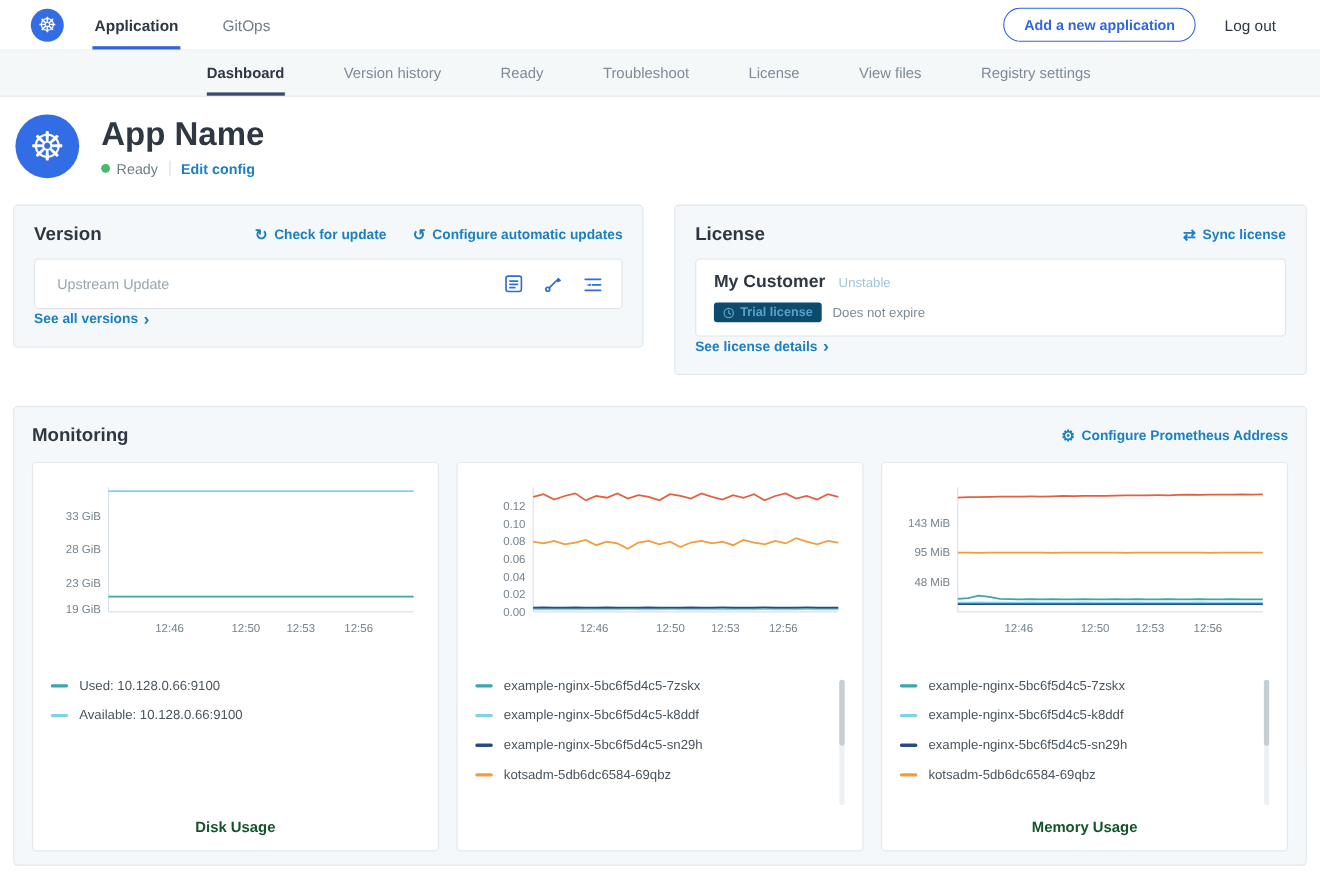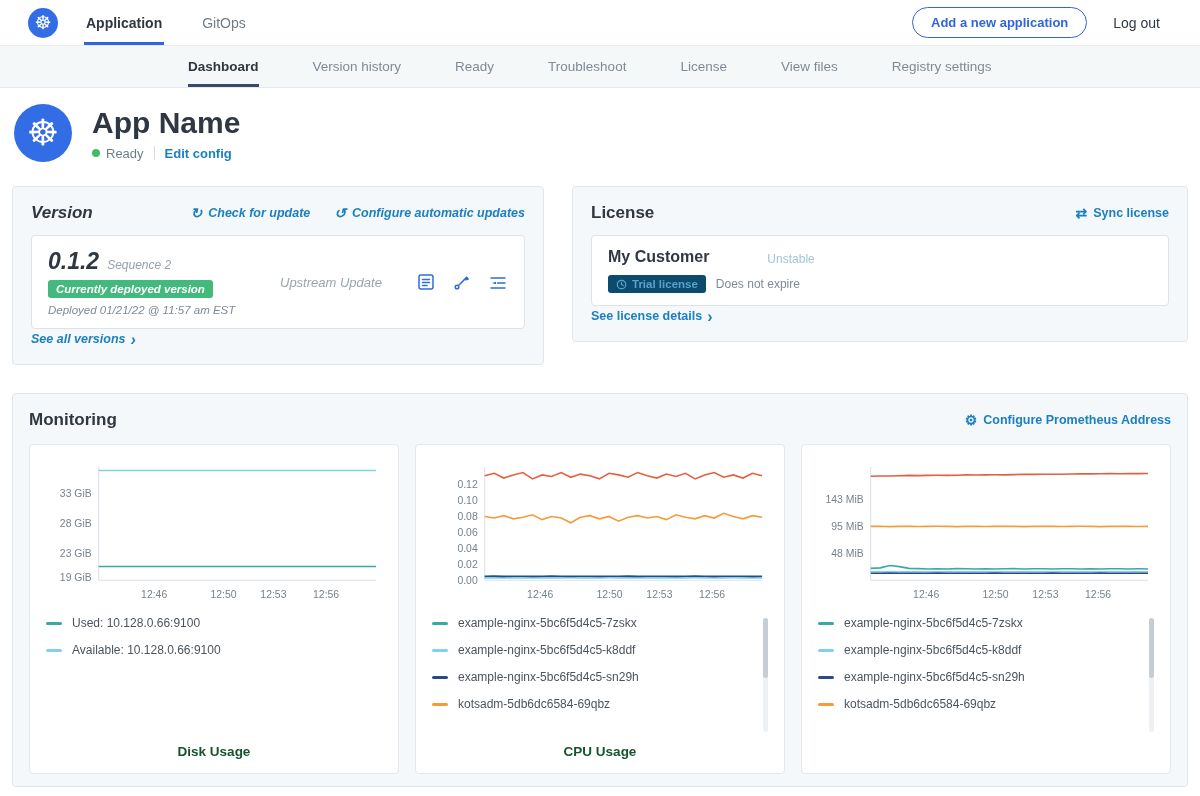--- a/index.html
+++ b/index.html
@@ -95,21 +95,21 @@
 
   
   .main { padding: 0 12px 20px; }
   .cards-row { display: flex; gap: 28px; align-items: flex-start; margin-top: 4px; }
   .card {
     background: #f4f8fa;
     border: 1px solid #dfe7ec;
     border-radius: 4px;
     padding: 16px 18px;
   }
-  .version-card { width: 532px; flex: none; font-style: italic; }
+  .version-card { width: 573px; flex: none; }
   .license-card { flex: 1; }
   .card-head { display: flex; align-items: center; }
   .card-title { font-size: 17px; font-weight: bold; color: #2f3742; }
   .head-links { margin-left: auto; display: flex; align-items: center; gap: 24px; }
   .card-link { font-size: 12.5px; display: inline-flex; align-items: center; gap: 6px; }
   .glyph { font-size: 14px; line-height: 1; }
   .white-box {
     background: #fff;
     border: 1px solid #dfe3e7;
     border-radius: 4px;
@@ -131,21 +131,21 @@
     border-radius: 3px;
     margin: 5px 0 6px;
   }
   .deployed-at { font-size: 11.5px; color: #7e8b96; }
   .upstream { font-size: 13px; color: #9aa5ad; margin-left: 4px; }
   .version-icons { margin-left: auto; display: flex; align-items: center; gap: 16px; }
   .vicon { width: 20px; height: 20px; stroke: #2f6fd0; fill: none; stroke-width: 1.5; stroke-linecap: round; stroke-linejoin: round; cursor: pointer; }
   .see-link { display: inline-flex; align-items: flex-start; gap: 5px; font-size: 12.5px; }
   .chev { font-size: 16px; font-weight: bold; line-height: 1; }
 
-  .license-row1 { display: flex; align-items: flex-end; gap: 46px; }
+  .license-row1 { display: flex; align-items: center; }
   .customer-name { font-size: 16px; font-weight: bold; color: #2f3742; }
   .channel { font-size: 12px; color: #9fc6da; margin-left: 12px; }
   .license-row2 { display: flex; align-items: center; margin-top: 9px; }
   .trial-badge {
     display: inline-flex; align-items: center; gap: 5px;
     background: #0c4a6e; color: #57a3c8;
     font-size: 11.5px; font-weight: bold;
     padding: 3px 8px; border-radius: 3px;
   }
   .clock-svg { width: 11px; height: 11px; stroke: #57a3c8; fill: none; stroke-width: 1.3; stroke-linecap: round; }
@@ -157,21 +157,21 @@
   .chart-panel {
     flex: 1;
     background: #fff;
     border: 1px solid #e2e8ec;
     border-radius: 4px;
     padding: 12px 16px 14px;
     position: relative;
   }
   .chart-svg { width: 100%; display: block; }
   .chart-svg text { font-size: 10.5px; fill: #76828c; font-family: "Liberation Sans", sans-serif; }
-  .legend { margin-top: 8px; height: 122px; position: relative; overflow: hidden; padding-right: 16px; }
+  .legend { margin-top: 32px; height: 122px; position: relative; overflow: hidden; padding-right: 16px; }
   .legend-row { display: flex; align-items: center; gap: 10px; margin-bottom: 13px; }
   .swatch { width: 16px; height: 3px; border-radius: 2px; flex: none; }
   .legend-label { font-size: 12px; color: #4a545d; white-space: nowrap; }
   .legend-scrollbar {
     position: absolute; right: 0; top: 2px;
     width: 5px; height: 114px;
     background: #eef1f3; border-radius: 3px;
     cursor: pointer;
   }
   .legend-thumb { width: 5px; height: 60px; background: #c6cdd3; border-radius: 3px; }
@@ -232,28 +232,20 @@
             <span>Check for update</span>
           </span>
           <span class="link card-link">
             <span class="glyph">↺</span>
             <span>Configure automatic updates</span>
           </span>
         </div>
       </div>
 
       <div class="white-box version-box">
-        <div class="version-left">
-          <div class="version-row">
-            <span class="version-number">0.1.2</span>
-            <span class="sequence">Sequence 2</span>
-          </div>
-          <span class="deployed-badge">Currently deployed version</span>
-          <div class="deployed-at">Deployed 01/21/22 @ 11:57 am EST</div>
-        </div>
         <span class="upstream">Upstream Update</span>
         <div class="version-icons">
           <svg class="vicon" viewBox="0 0 20 20">
             <rect x="3" y="3" width="14" height="14" rx="2"></rect>
             <line x1="6.5" y1="7.5" x2="13.5" y2="7.5"></line>
             <line x1="6.5" y1="10.5" x2="13.5" y2="10.5"></line>
             <line x1="6.5" y1="13.5" x2="11" y2="13.5"></line>
           </svg>
           <svg class="vicon" viewBox="0 0 20 20">
             <circle cx="5" cy="15" r="1.8"></circle>
@@ -391,21 +383,20 @@
             </div>
             <div class="legend-row">
               <span class="swatch" style="background: rgb(42, 74, 135);"></span>
               <span class="legend-label">example-nginx-5bc6f5d4c5-sn29h</span>
             </div>
             <div class="legend-row">
               <span class="swatch" style="background: rgb(243, 156, 61);"></span>
               <span class="legend-label">kotsadm-5db6dc6584-69qbz</span>
             </div>
           </div>
-        <div class="chart-title">CPU Usage</div>
       </div>
 
       <div class="chart-panel">
         <svg class="chart-svg" viewBox="0 0 338 152">
             <line x1="53" y1="10" x2="53" y2="124" stroke="#d9e1e7" stroke-width="1"></line>
             <line x1="53" y1="124" x2="332" y2="124" stroke="#d9e1e7" stroke-width="1"></line>
             <text x="46" y="45.99000000000001" text-anchor="end">143 MiB</text>
             <text x="46" y="73.35" text-anchor="end">95 MiB</text>
             <text x="46" y="100.14" text-anchor="end">48 MiB</text>
             <text x="108.80000000000001" y="142" text-anchor="middle">12:46</text>
@@ -432,17 +423,18 @@
             </div>
             <div class="legend-row">
               <span class="swatch" style="background: rgb(42, 74, 135);"></span>
               <span class="legend-label">example-nginx-5bc6f5d4c5-sn29h</span>
             </div>
             <div class="legend-row">
               <span class="swatch" style="background: rgb(243, 156, 61);"></span>
               <span class="legend-label">kotsadm-5db6dc6584-69qbz</span>
             </div>
           </div>
+        <div class="chart-title">Memory Usage</div>
       </div>
 
     </div>
   </section>
 </main>
 
 </body></html>

